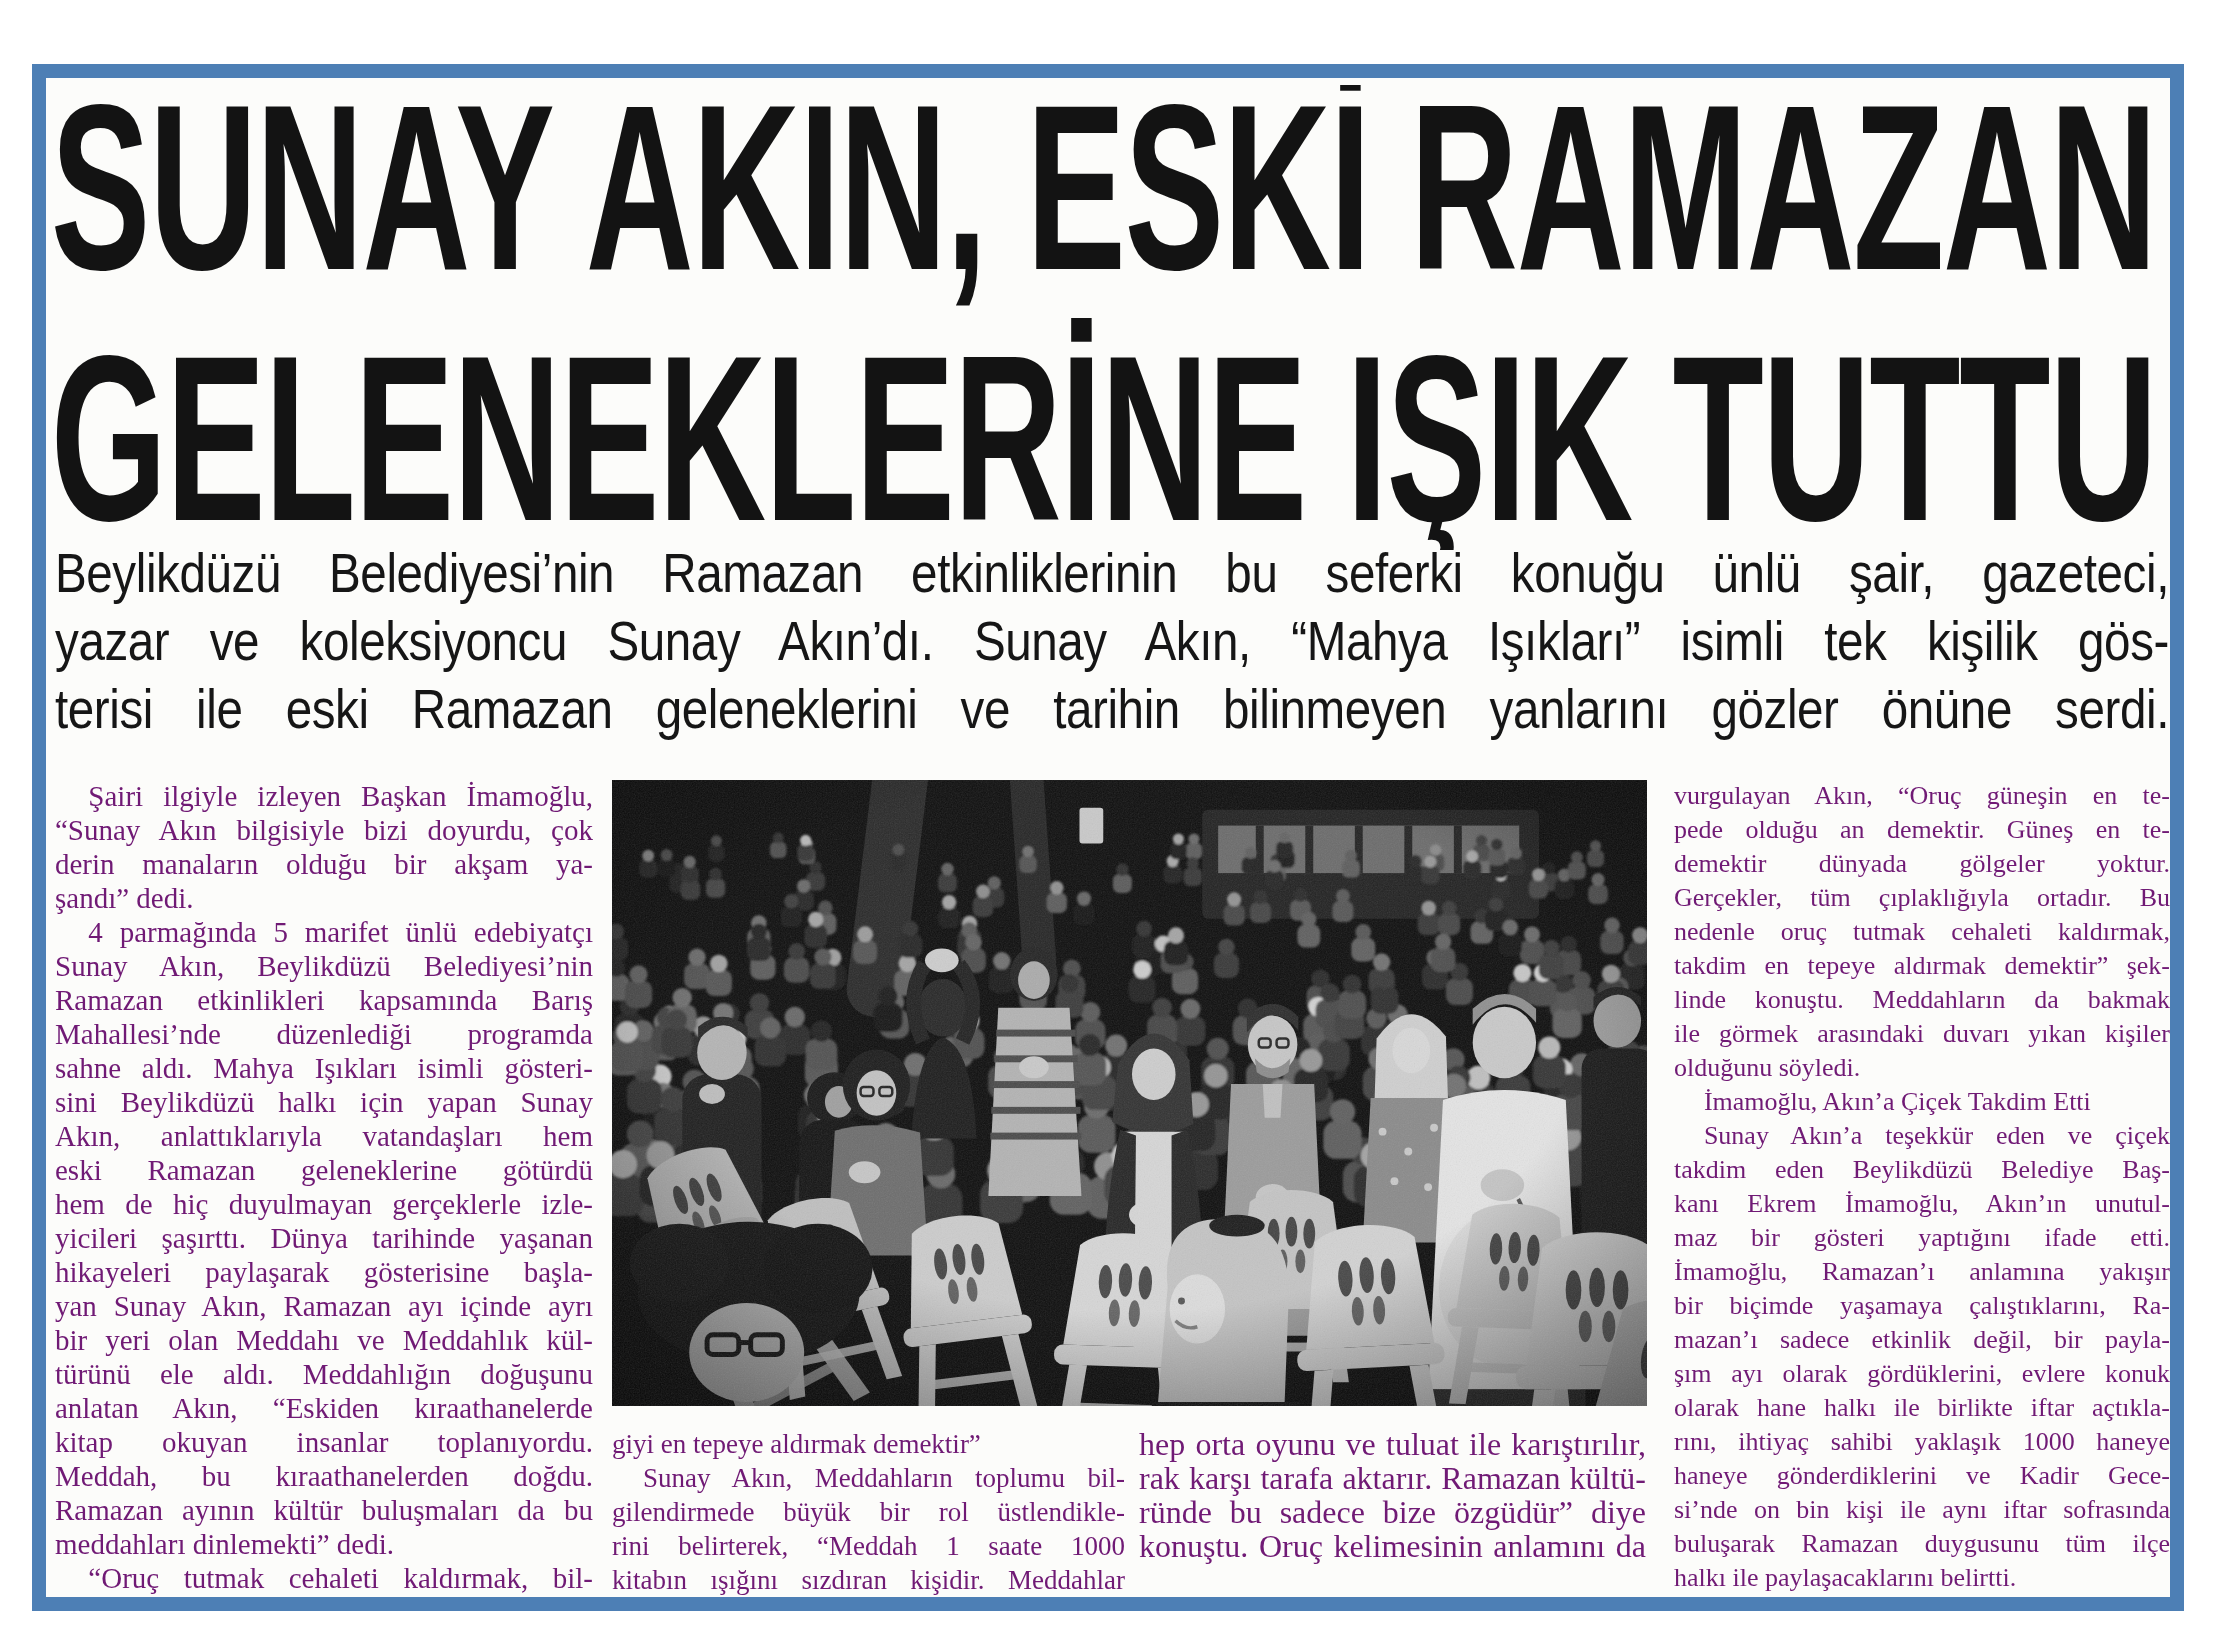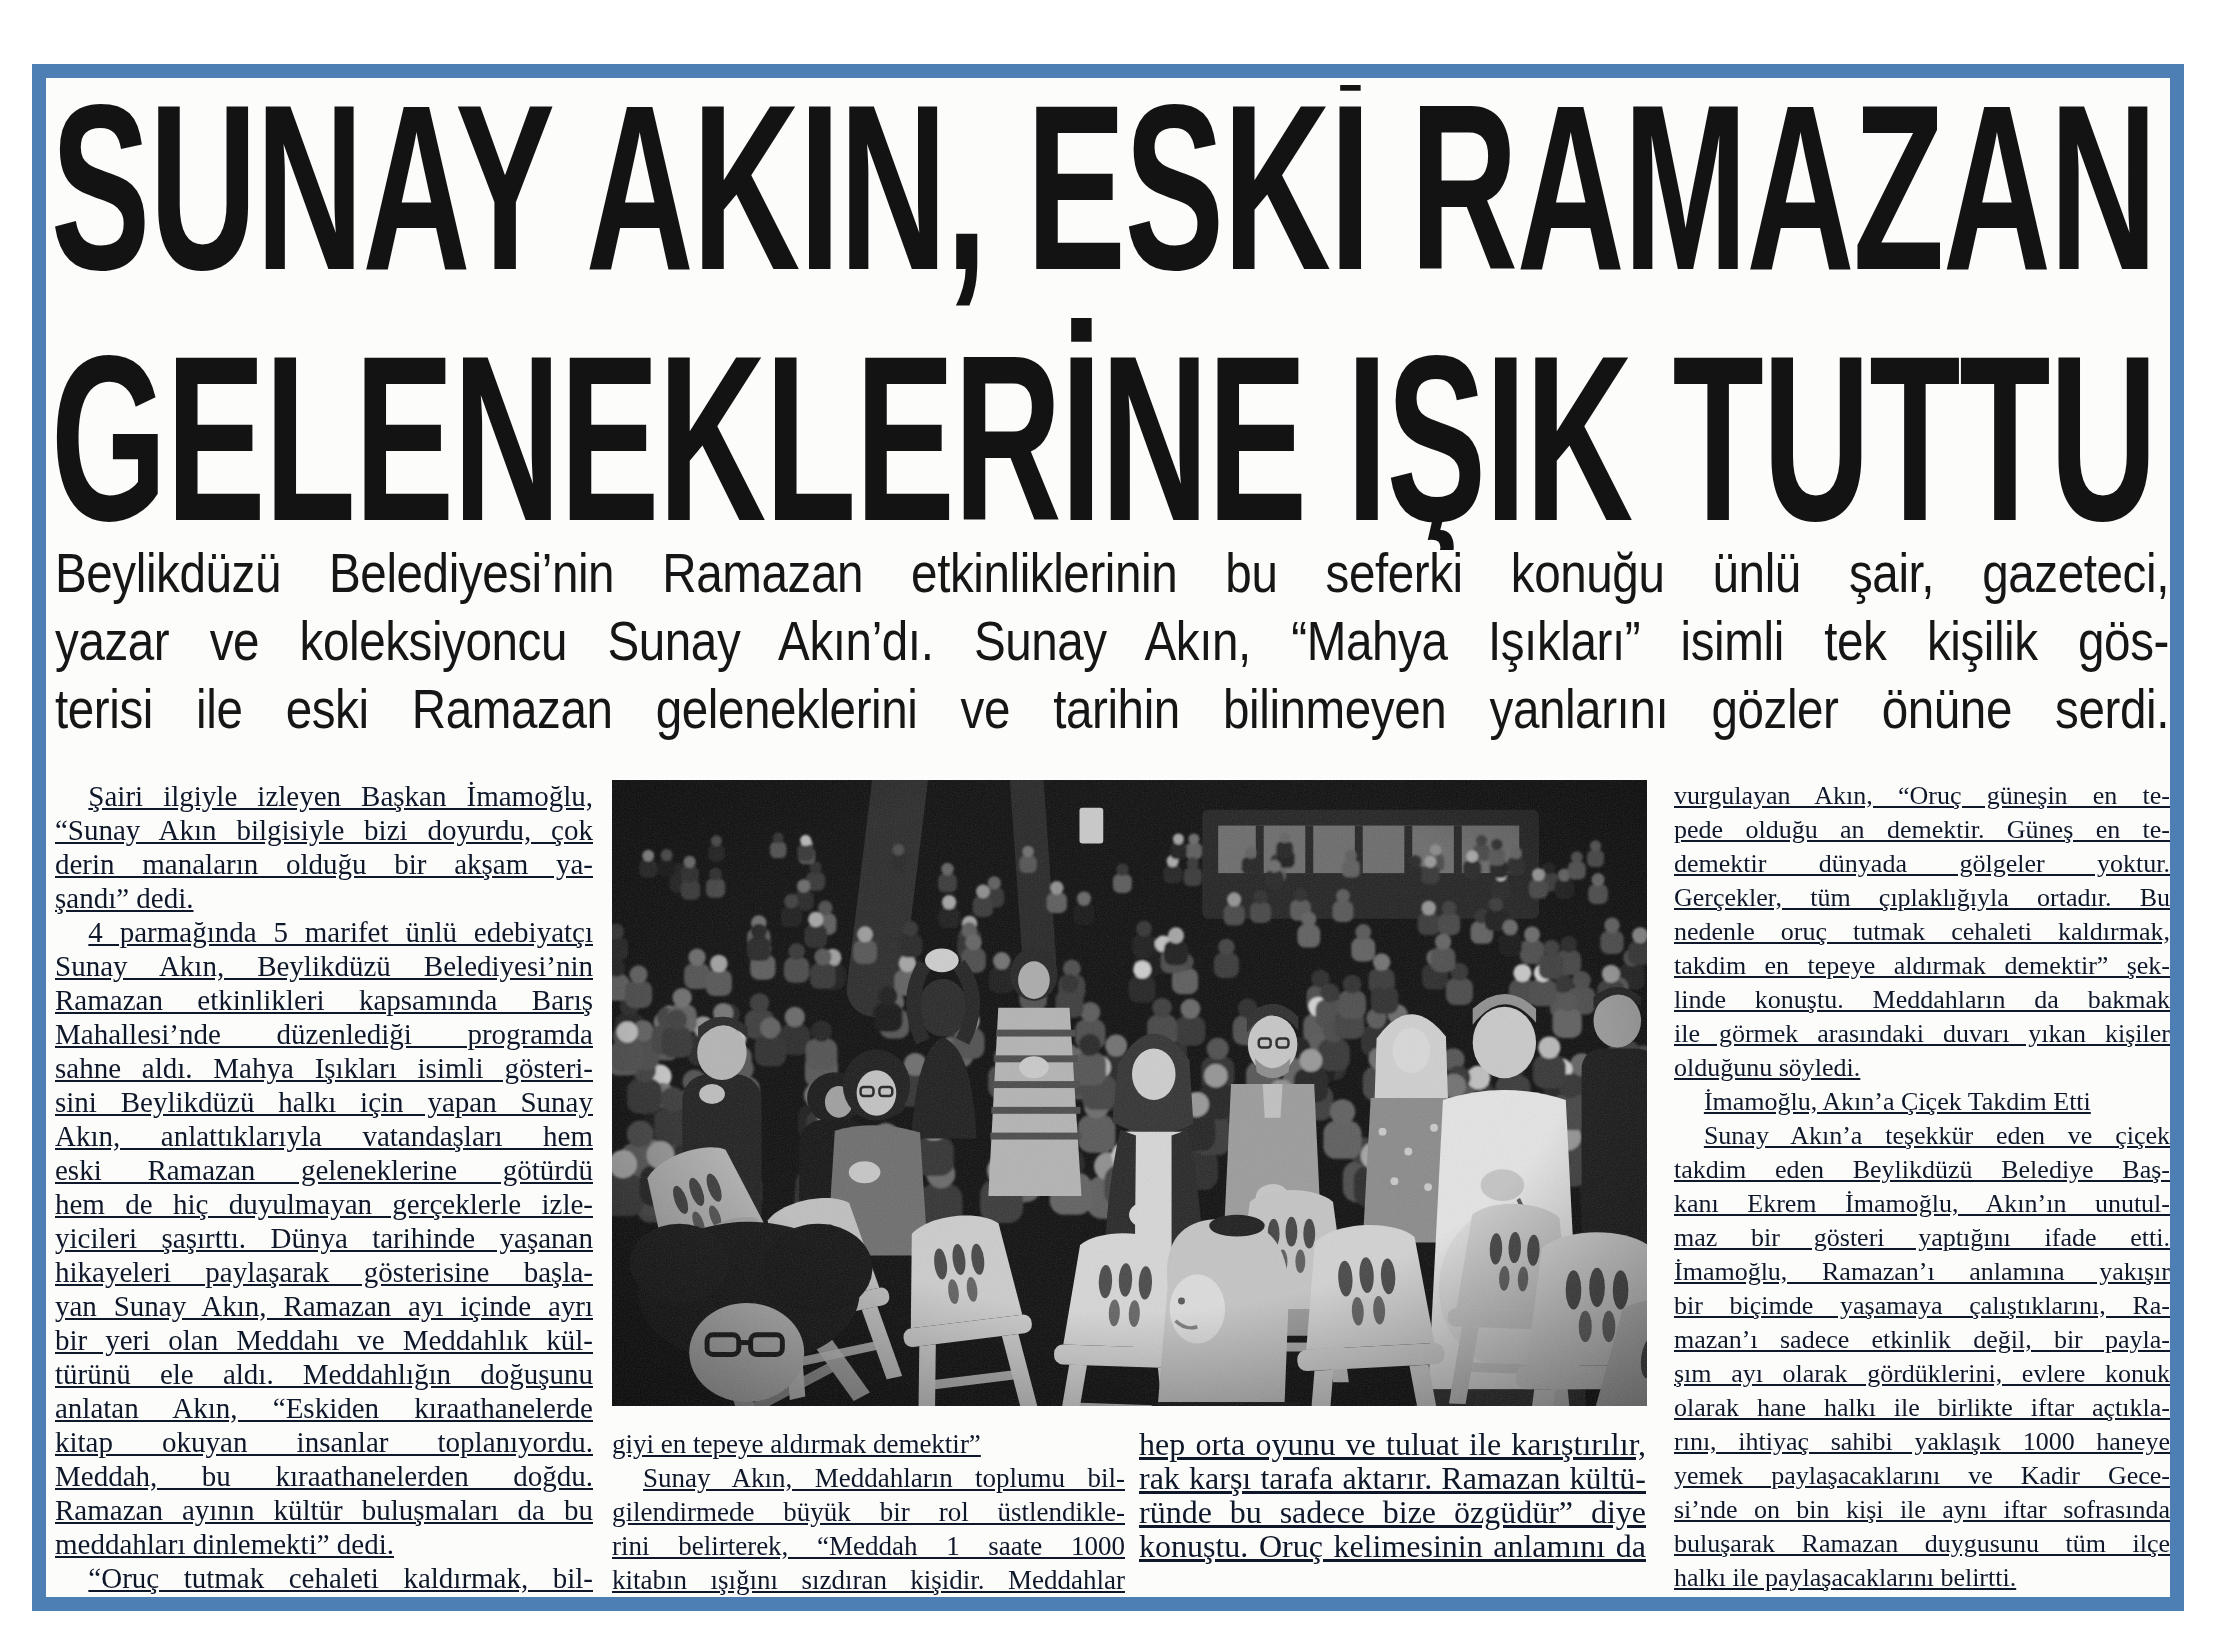--- a/index.html
+++ b/index.html
@@ -7,21 +7,21 @@
         font-family:"Liberation Serif",serif;color:#101010;padding-left:16px;}
   .frame{position:absolute;left:32px;top:64px;width:2152px;height:1547px;box-sizing:border-box;
          border:14px solid #4d7fb5;background:#fcfcfa;}
   .headline-svg{position:absolute;left:2px;top:7px;width:2121px;height:465px;}
   .headline-svg text{font-family:"Liberation Sans",sans-serif;font-weight:bold;fill:#131313;
                      letter-spacing:-2px;}
   .lede{position:absolute;left:9px;top:461px;width:2114px;height:213px;overflow:visible;}
   .lede-scale{width:2487px;transform:scaleX(0.85);transform-origin:0 0;
               font-family:"Liberation Sans",sans-serif;font-size:56px;line-height:68px;
               letter-spacing:-0.5px;color:#161616;}
-  .col{position:absolute;color:#0f172a;text-decoration:underline;}
+  .col{position:absolute;color:#701a75;}
   .col-left {left:9px;   top:701px;  width:538px;font-size:29px;line-height:34px;}
   .col-mida {left:566px; top:1349px; width:513px;font-size:27px;line-height:34px;}
   .col-midb {left:1093px;top:1349px; width:507px;font-size:32px;line-height:34px;}
   .col-right{left:1628px;top:701px;  width:496px;font-size:26px;line-height:34px;}
   .ln{text-align:justify;text-align-last:justify;white-space:nowrap;}
   .ln.end{text-align-last:left;}
   .ln.ind{text-indent:1.15em;}
   .photo{position:absolute;left:566px;top:702px;width:1035px;height:626px;display:block;}
 </style>
 </head>
@@ -781,20 +781,20 @@
         <div class="ln ind">Sunay Akın’a teşekkür eden ve çiçek</div>
         <div class="ln">takdim eden Beylikdüzü Belediye Baş-</div>
         <div class="ln">kanı Ekrem İmamoğlu, Akın’ın unutul-</div>
         <div class="ln">maz bir gösteri yaptığını ifade etti.</div>
         <div class="ln">İmamoğlu, Ramazan’ı anlamına yakışır</div>
         <div class="ln">bir biçimde yaşamaya çalıştıklarını, Ra-</div>
         <div class="ln">mazan’ı sadece etkinlik değil, bir payla-</div>
         <div class="ln">şım ayı olarak gördüklerini, evlere konuk</div>
         <div class="ln">olarak hane halkı ile birlikte iftar açtıkla-</div>
         <div class="ln">rını, ihtiyaç sahibi yaklaşık 1000 haneye</div>
-        <div class="ln">yemek paylaşacaklarını ve Kadir Gece-</div>
+        <div class="ln">haneye gönderdiklerini ve Kadir Gece-</div>
         <div class="ln">si’nde on bin kişi ile aynı iftar sofrasında</div>
         <div class="ln">buluşarak Ramazan duygusunu tüm ilçe</div>
         <div class="ln end">halkı ile paylaşacaklarını belirtti.</div>
       </div>
   </div>
 </div>
 
 
 </body></html>

